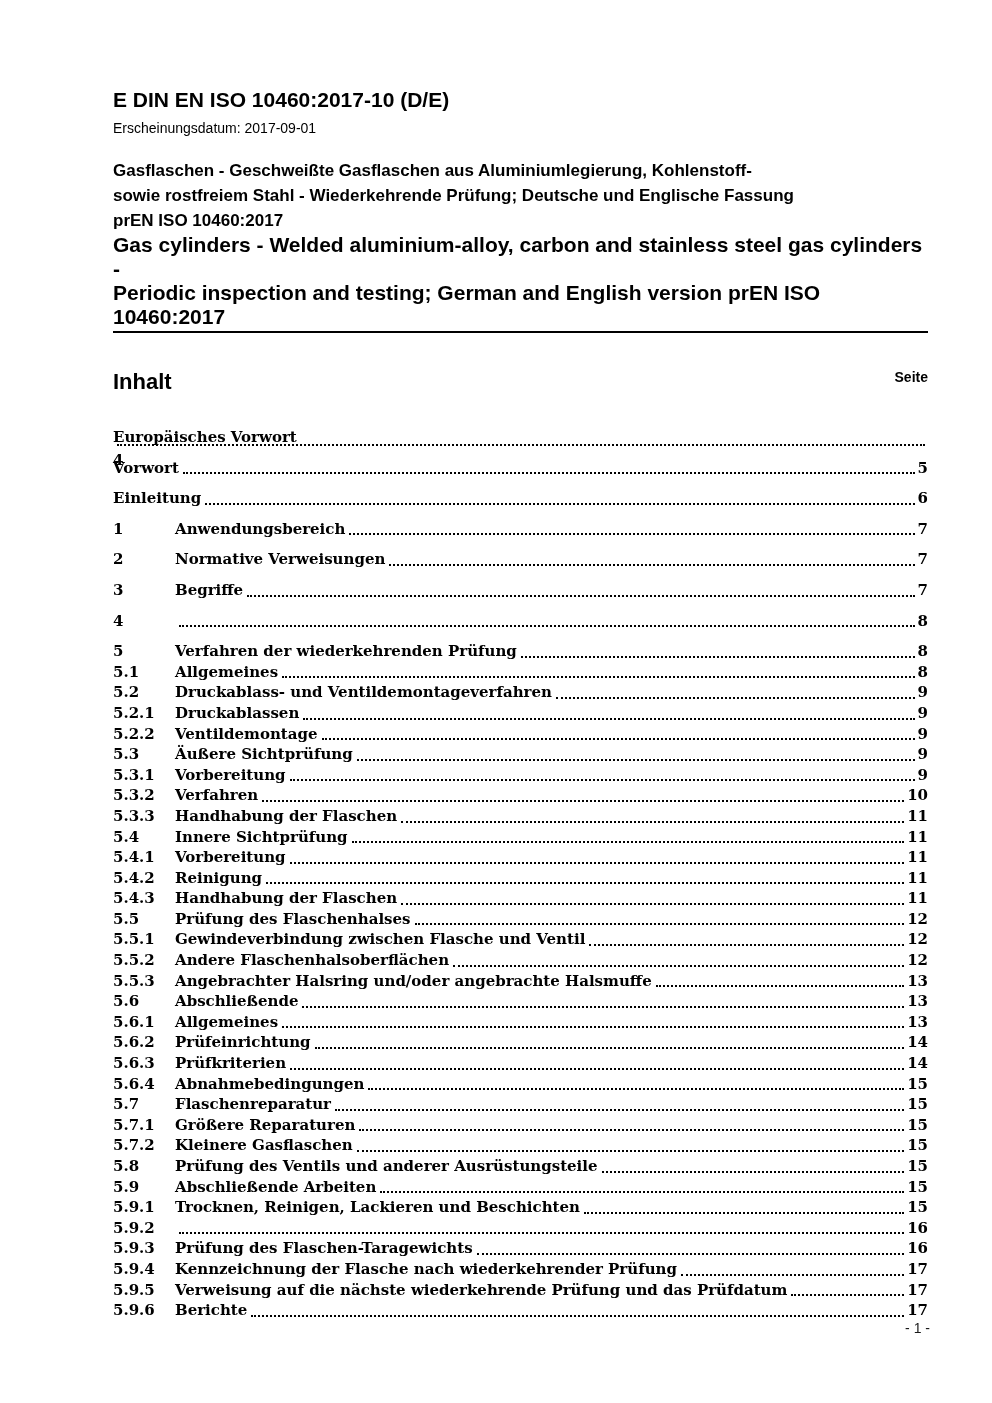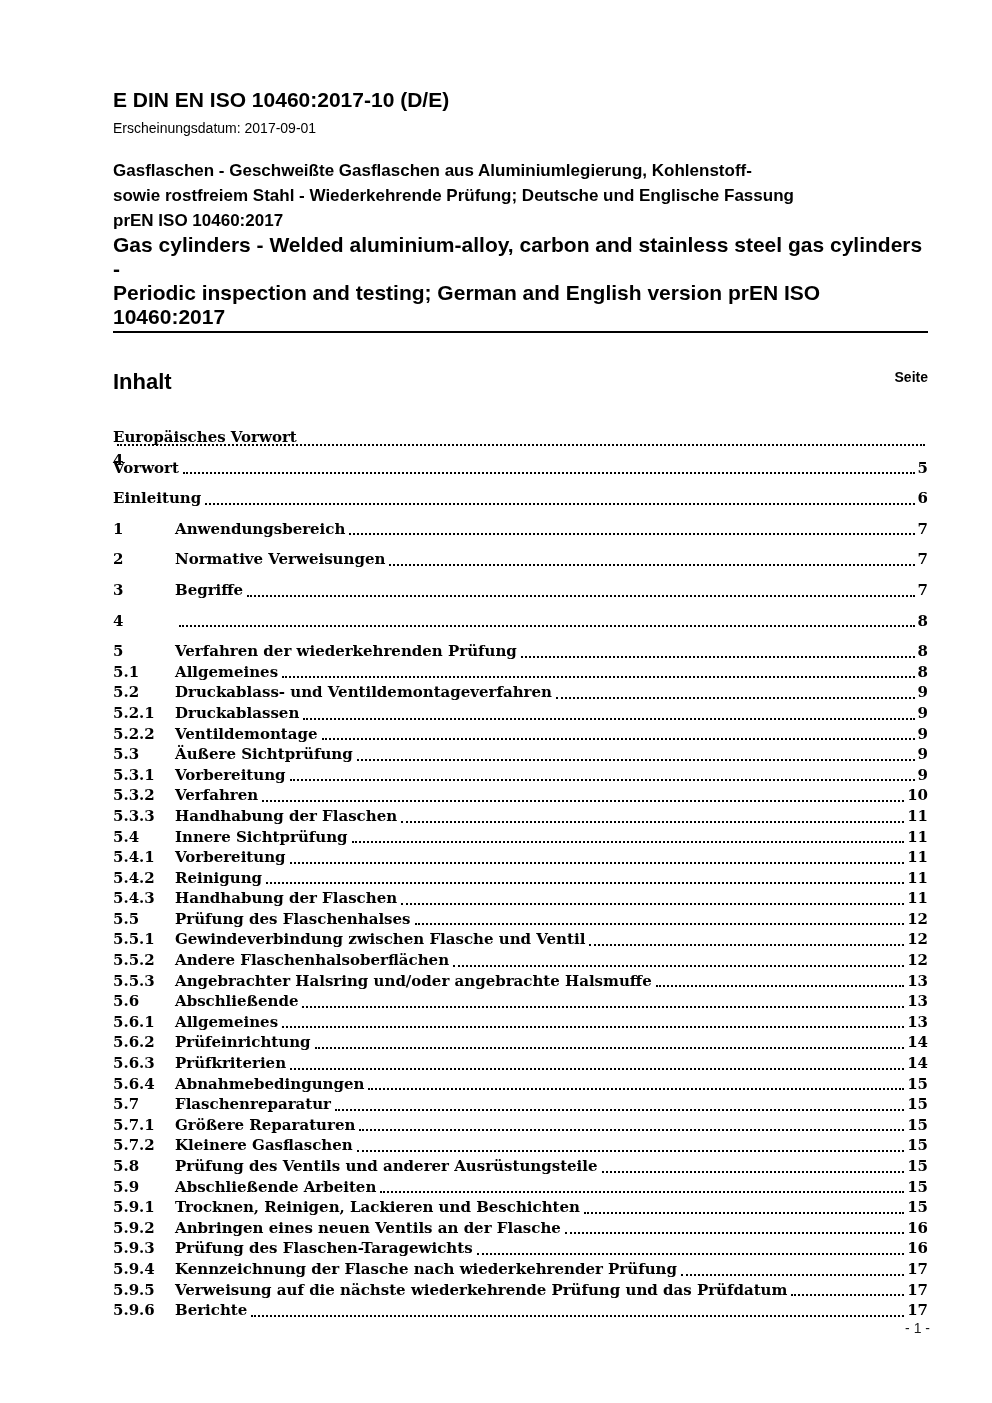--- a/index.html
+++ b/index.html
@@ -328,21 +328,20 @@
         <span class="toc-page">15</span>
       </div>
       <div class="toc-row">
         <span class="toc-num">5.9.1</span>
         <span class="toc-title">Trocknen, Reinigen, Lackieren und Beschichten</span>
         <span class="leader"></span>
         <span class="toc-page">15</span>
       </div>
       <div class="toc-row">
         <span class="toc-num">5.9.2</span>
-        <span class="toc-title">Anbringen eines neuen Ventils an der Flasche</span>
         <span class="leader"></span>
         <span class="toc-page">16</span>
       </div>
       <div class="toc-row">
         <span class="toc-num">5.9.3</span>
         <span class="toc-title">Prüfung des Flaschen-Taragewichts</span>
         <span class="leader"></span>
         <span class="toc-page">16</span>
       </div>
       <div class="toc-row">

